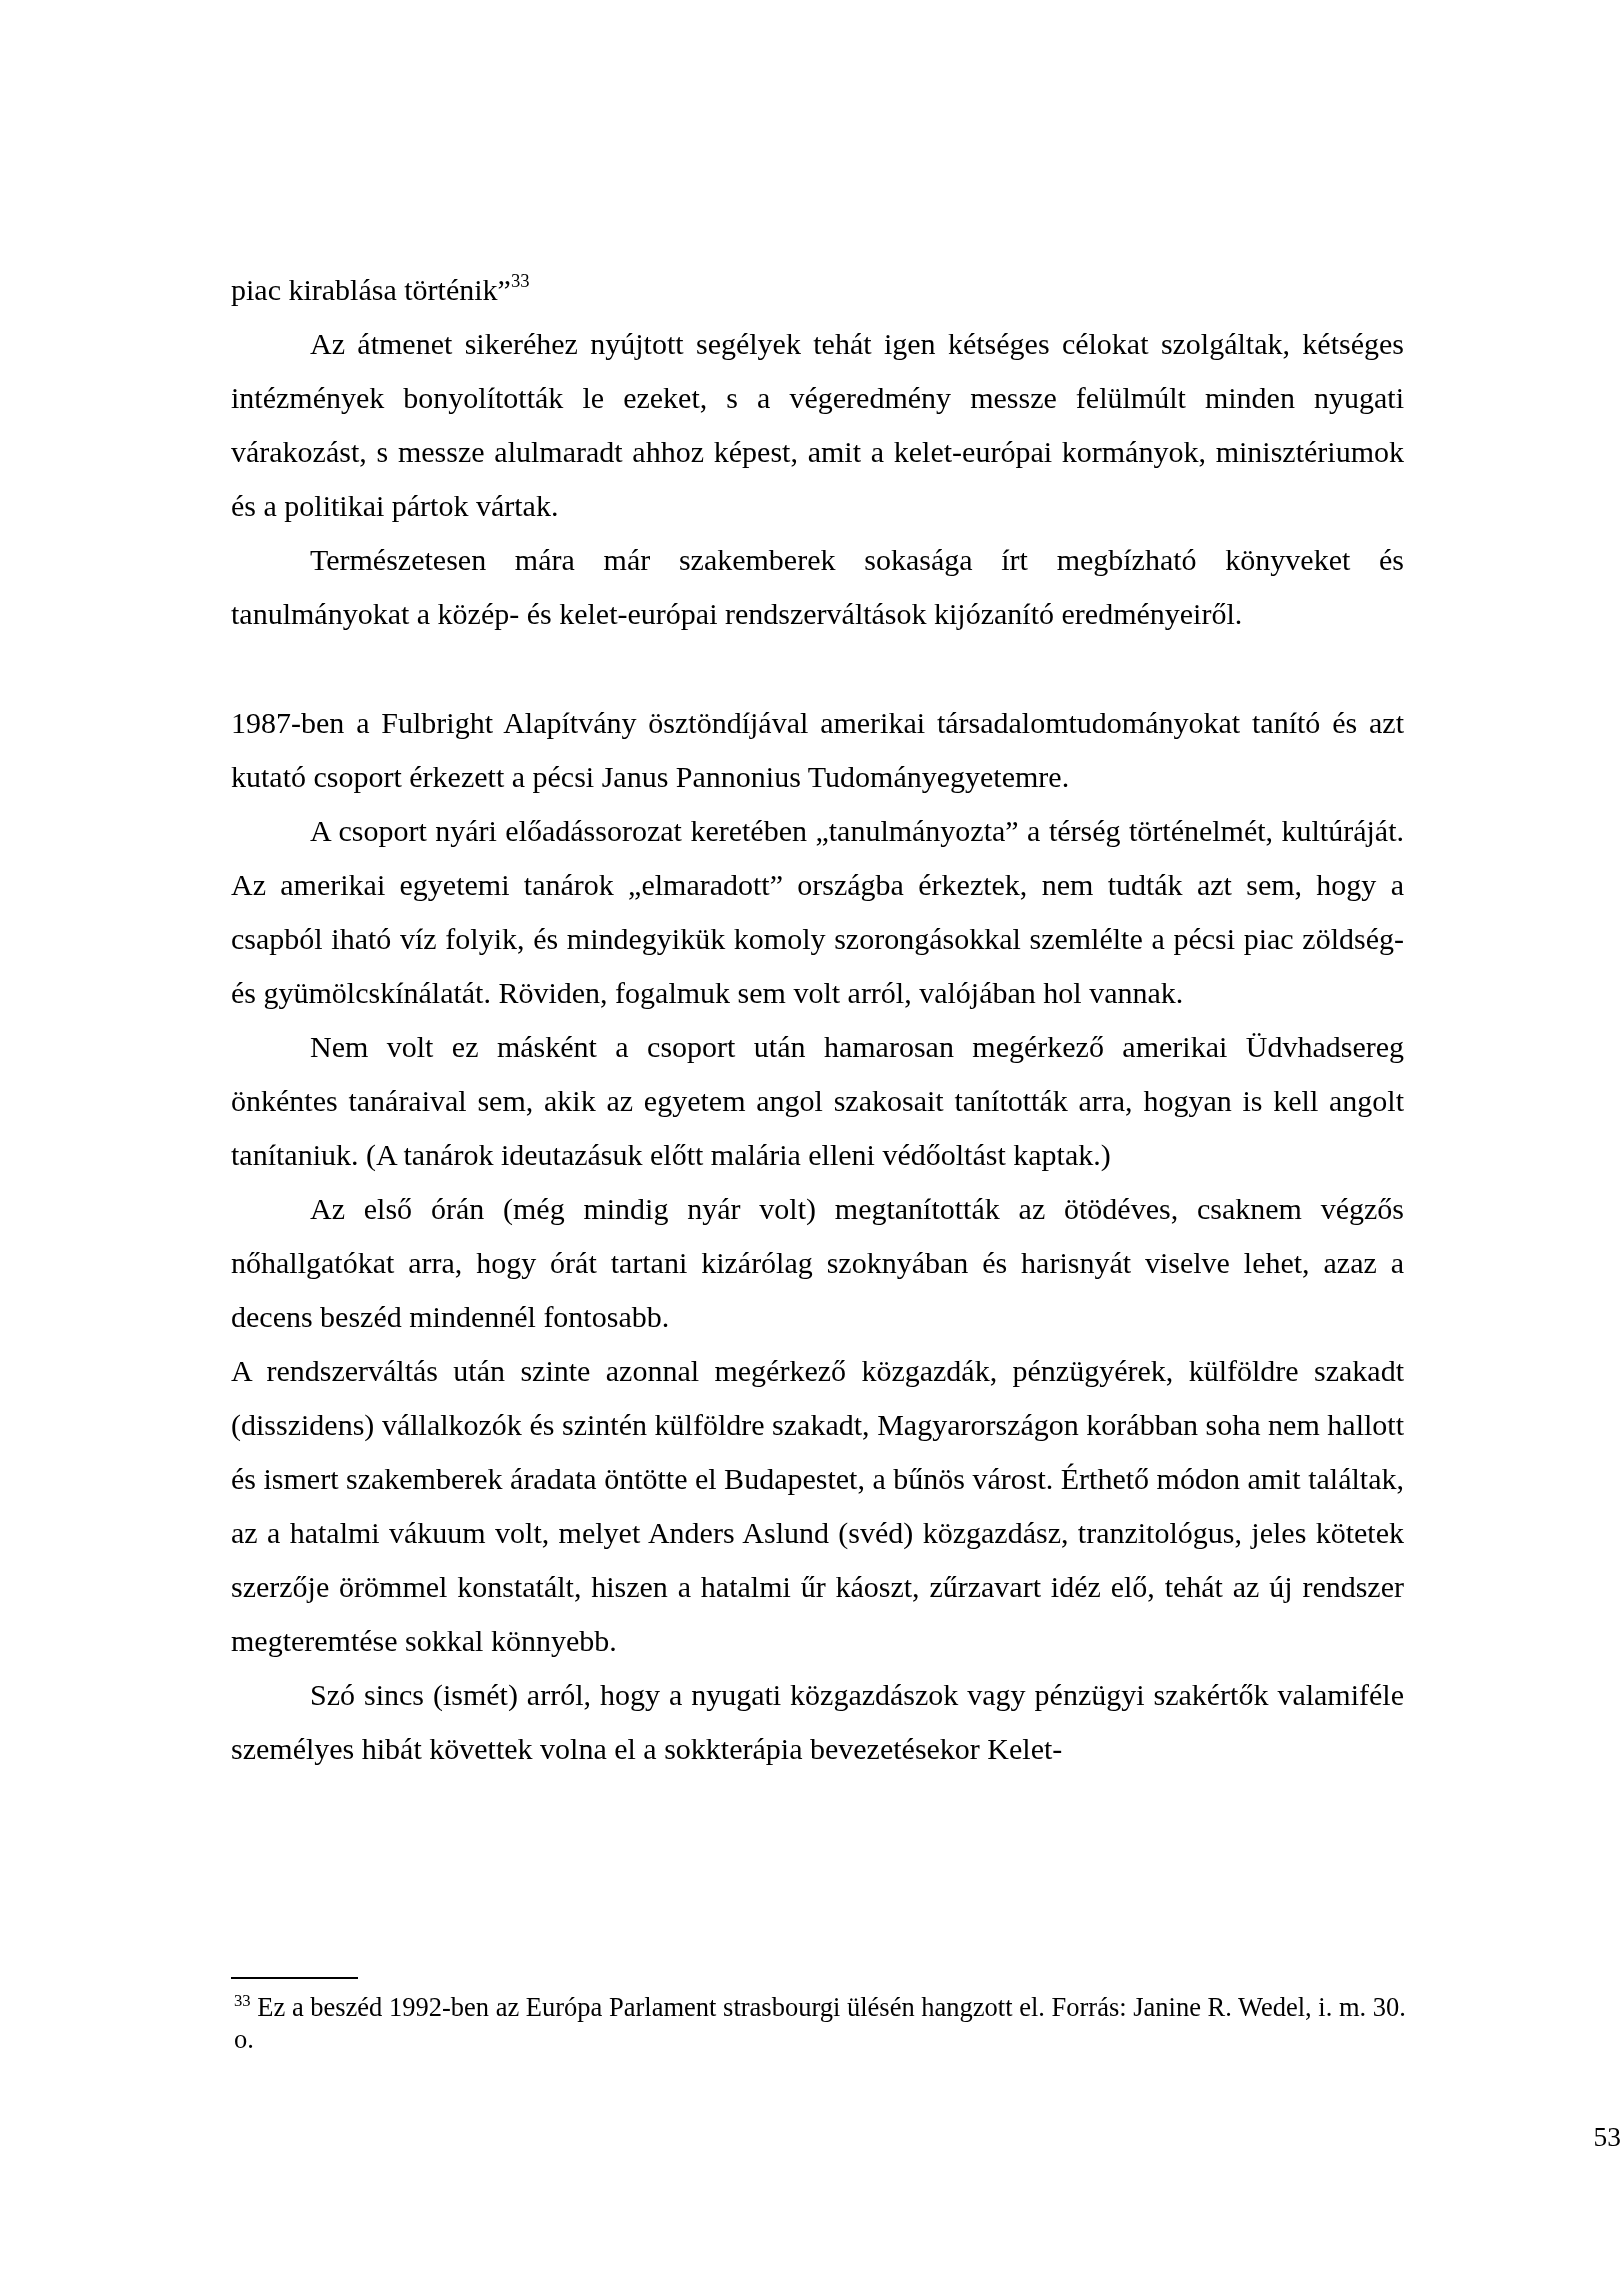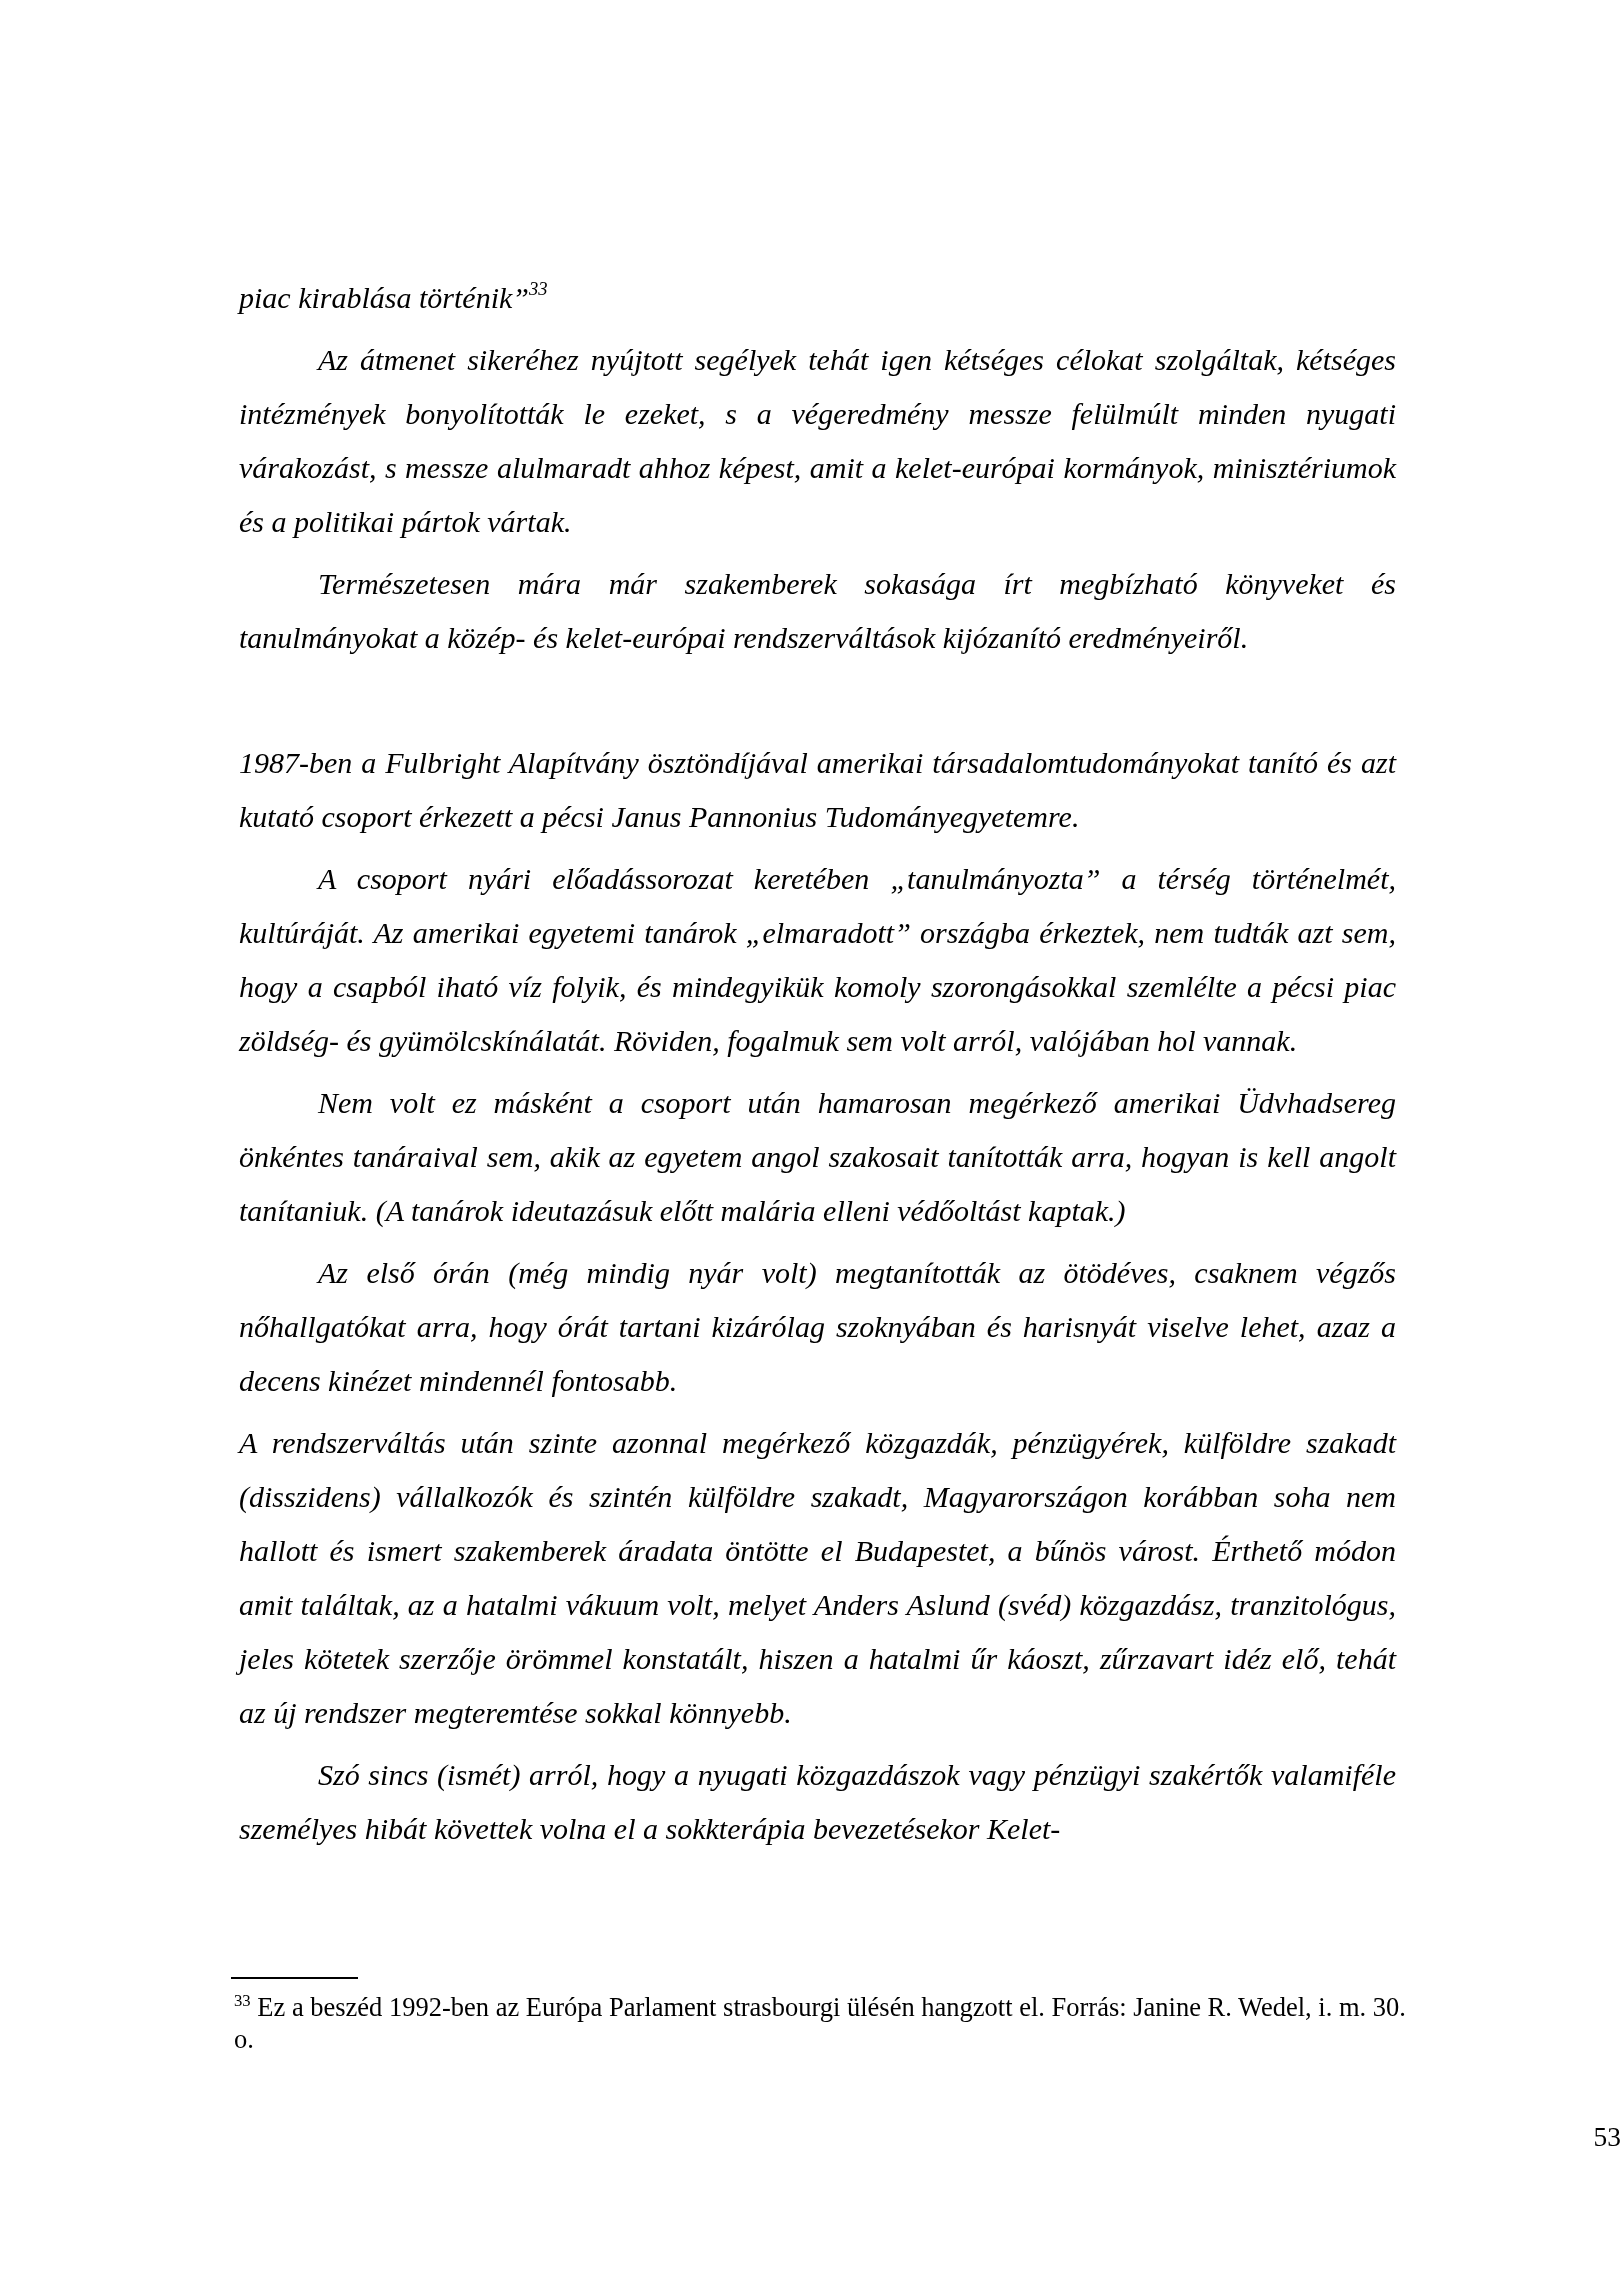--- a/index.html
+++ b/index.html
@@ -15,26 +15,25 @@
       font-family: "Liberation Serif", "DejaVu Serif", serif;
       color: #000000;
     }
     .page-body {
       position: absolute;
       left: 231px;
       top: 263px;
       width: 1173px;
     }
     .para {
-      margin: 8px;
+      margin: 0;
       font-size: 30px;
       line-height: 54px;
       text-align: justify;
       text-align-last: left;
-      font-style: italic;
     }
     .indent {
       text-indent: 79px;
     }
     .gap {
       height: 55px;
     }
     sup.fnref {
       font-size: 18.6px;
       vertical-align: 0;
@@ -88,21 +87,21 @@
 
 
   <div class="gap"></div>
 
   <p class="para">1987-ben a Fulbright Alapítvány ösztöndíjával amerikai társadalomtudományokat tanító és azt kutató csoport érkezett a pécsi Janus Pannonius Tudományegyetemre.</p>
 
   <p class="para indent">A csoport nyári előadássorozat keretében „tanulmányozta” a térség történelmét, kultúráját. Az amerikai egyetemi tanárok „elmaradott” országba érkeztek, nem tudták azt sem, hogy a csapból iható víz folyik, és mindegyikük komoly szorongásokkal szemlélte a pécsi piac zöldség- és gyümölcskínálatát. Röviden, fogalmuk sem volt arról, valójában hol vannak.</p>
 
   <p class="para indent">Nem volt ez másként a csoport után hamarosan megérkező amerikai Üdvhadsereg önkéntes tanáraival sem, akik az egyetem angol szakosait tanították arra, hogyan is kell angolt tanítaniuk. (A tanárok ideutazásuk előtt malária elleni védőoltást kaptak.)</p>
 
-  <p class="para indent">Az első órán (még mindig nyár volt) megtanították az ötödéves, csaknem végzős nőhallgatókat arra, hogy órát tartani kizárólag szoknyában és harisnyát viselve lehet, azaz a decens kinézet mindennél fontosabb.</p>
+  <p class="para indent">Az első órán (még mindig nyár volt) megtanították az ötödéves, csaknem végzős nőhallgatókat arra, hogy órát tartani kizárólag szoknyában és harisnyát viselve lehet, azaz a decens beszéd mindennél fontosabb.</p>
 
   <p class="para">A rendszerváltás után szinte azonnal megérkező közgazdák, pénzügyérek, külföldre szakadt (disszidens) vállalkozók és szintén külföldre szakadt, Magyarországon korábban soha nem hallott és ismert szakemberek áradata öntötte el Budapestet, a bűnös várost. Érthető módon amit találtak, az a hatalmi vákuum volt, melyet Anders Aslund (svéd) közgazdász, tranzitológus, jeles kötetek szerzője örömmel konstatált, hiszen a hatalmi űr káoszt, zűrzavart idéz elő, tehát az új rendszer megteremtése sokkal könnyebb.</p>
 
   <p class="para indent">Szó sincs (ismét) arról, hogy a nyugati közgazdászok vagy pénzügyi szakértők valamiféle személyes hibát követtek volna el a sokkterápia bevezetésekor Kelet-</p>
 </div>
 
 <div class="footnote-sep"></div>
 
 <p class="footnote"><sup>33</sup><span> Ez a beszéd 1992-ben az Európa Parlament  strasbourgi ülésén hangzott el. Forrás: Janine R. Wedel, i. m. 30. o.</span></p>
 

